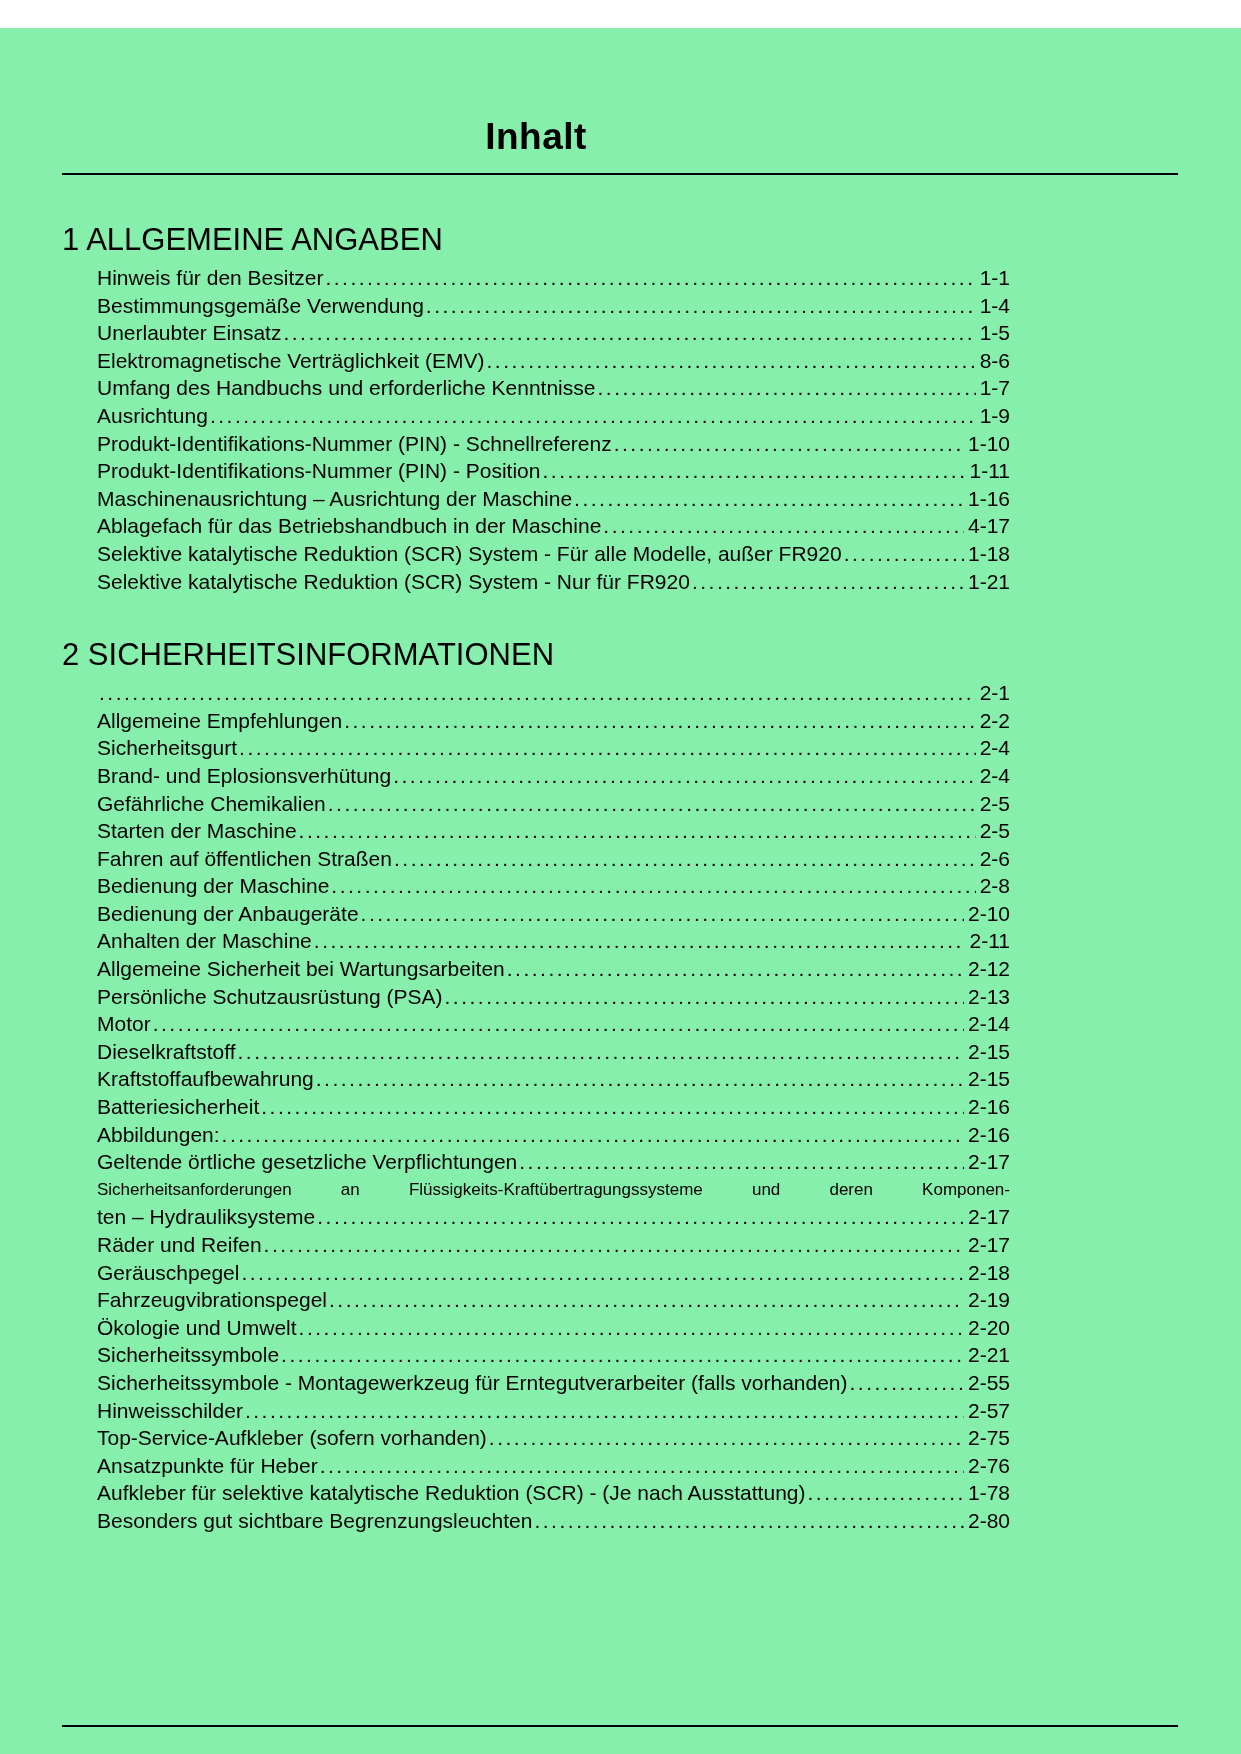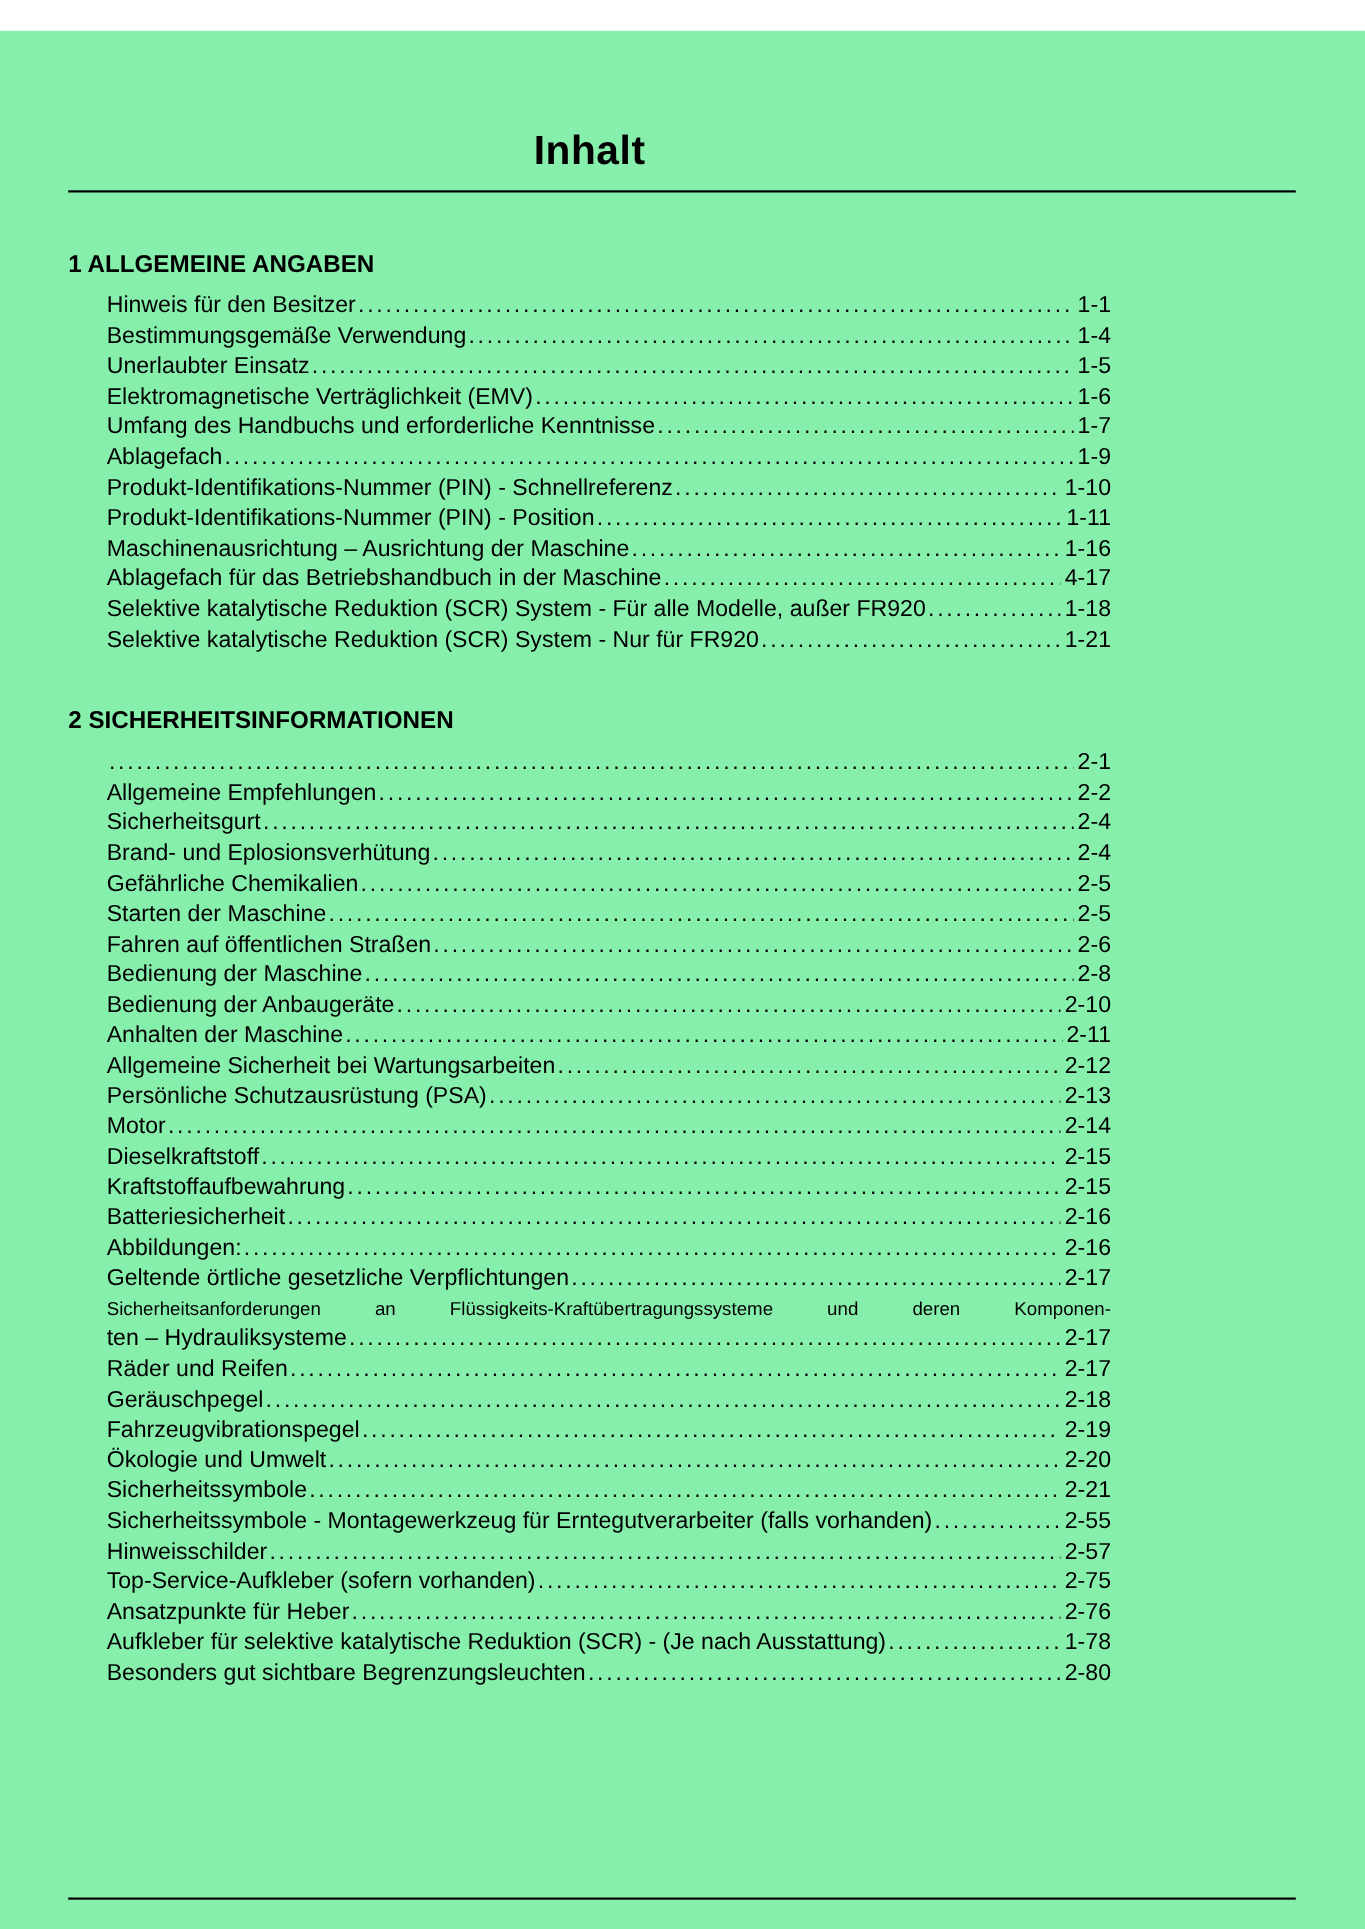--- a/index.html
+++ b/index.html
@@ -33,22 +33,22 @@
   .bottom-rule { top: 1697px; }
   .toc {
     position: absolute;
     left: 62px;
     top: 186px;
     width: 948px;
   }
   .toc-section { margin-top: 8px; }
   .toc-section + .toc-section { margin-top: 42px; }
   .section-heading {
-    font-size: 22px;
-    font-weight: 700;
+    font-size: 31px;
+    font-weight: 400;
     line-height: 36px;
     margin-bottom: 6px;
     white-space: nowrap;
   }
   .entry {
     display: flex;
     align-items: flex-end;
     margin-left: 35px;
     font-size: 21px;
     line-height: 27.6px;
@@ -93,29 +93,29 @@
           <span class="pagenum">1-4</span>
         </div>
         <div class="entry">
           <span class="label">Unerlaubter Einsatz</span>
           <span class="dots"></span>
           <span class="pagenum">1-5</span>
         </div>
         <div class="entry">
           <span class="label">Elektromagnetische Verträglichkeit (EMV)</span>
           <span class="dots"></span>
-          <span class="pagenum">1-6</span>
+          <span class="pagenum">8-6</span>
         </div>
         <div class="entry">
           <span class="label">Umfang des Handbuchs und erforderliche Kenntnisse</span>
           <span class="dots"></span>
           <span class="pagenum">1-7</span>
         </div>
         <div class="entry">
-          <span class="label">Ablagefach</span>
+          <span class="label">Ausrichtung</span>
           <span class="dots"></span>
           <span class="pagenum">1-9</span>
         </div>
         <div class="entry">
           <span class="label">Produkt-Identifikations-Nummer (PIN) - Schnellreferenz</span>
           <span class="dots"></span>
           <span class="pagenum">1-10</span>
         </div>
         <div class="entry">
           <span class="label">Produkt-Identifikations-Nummer (PIN) - Position</span>

